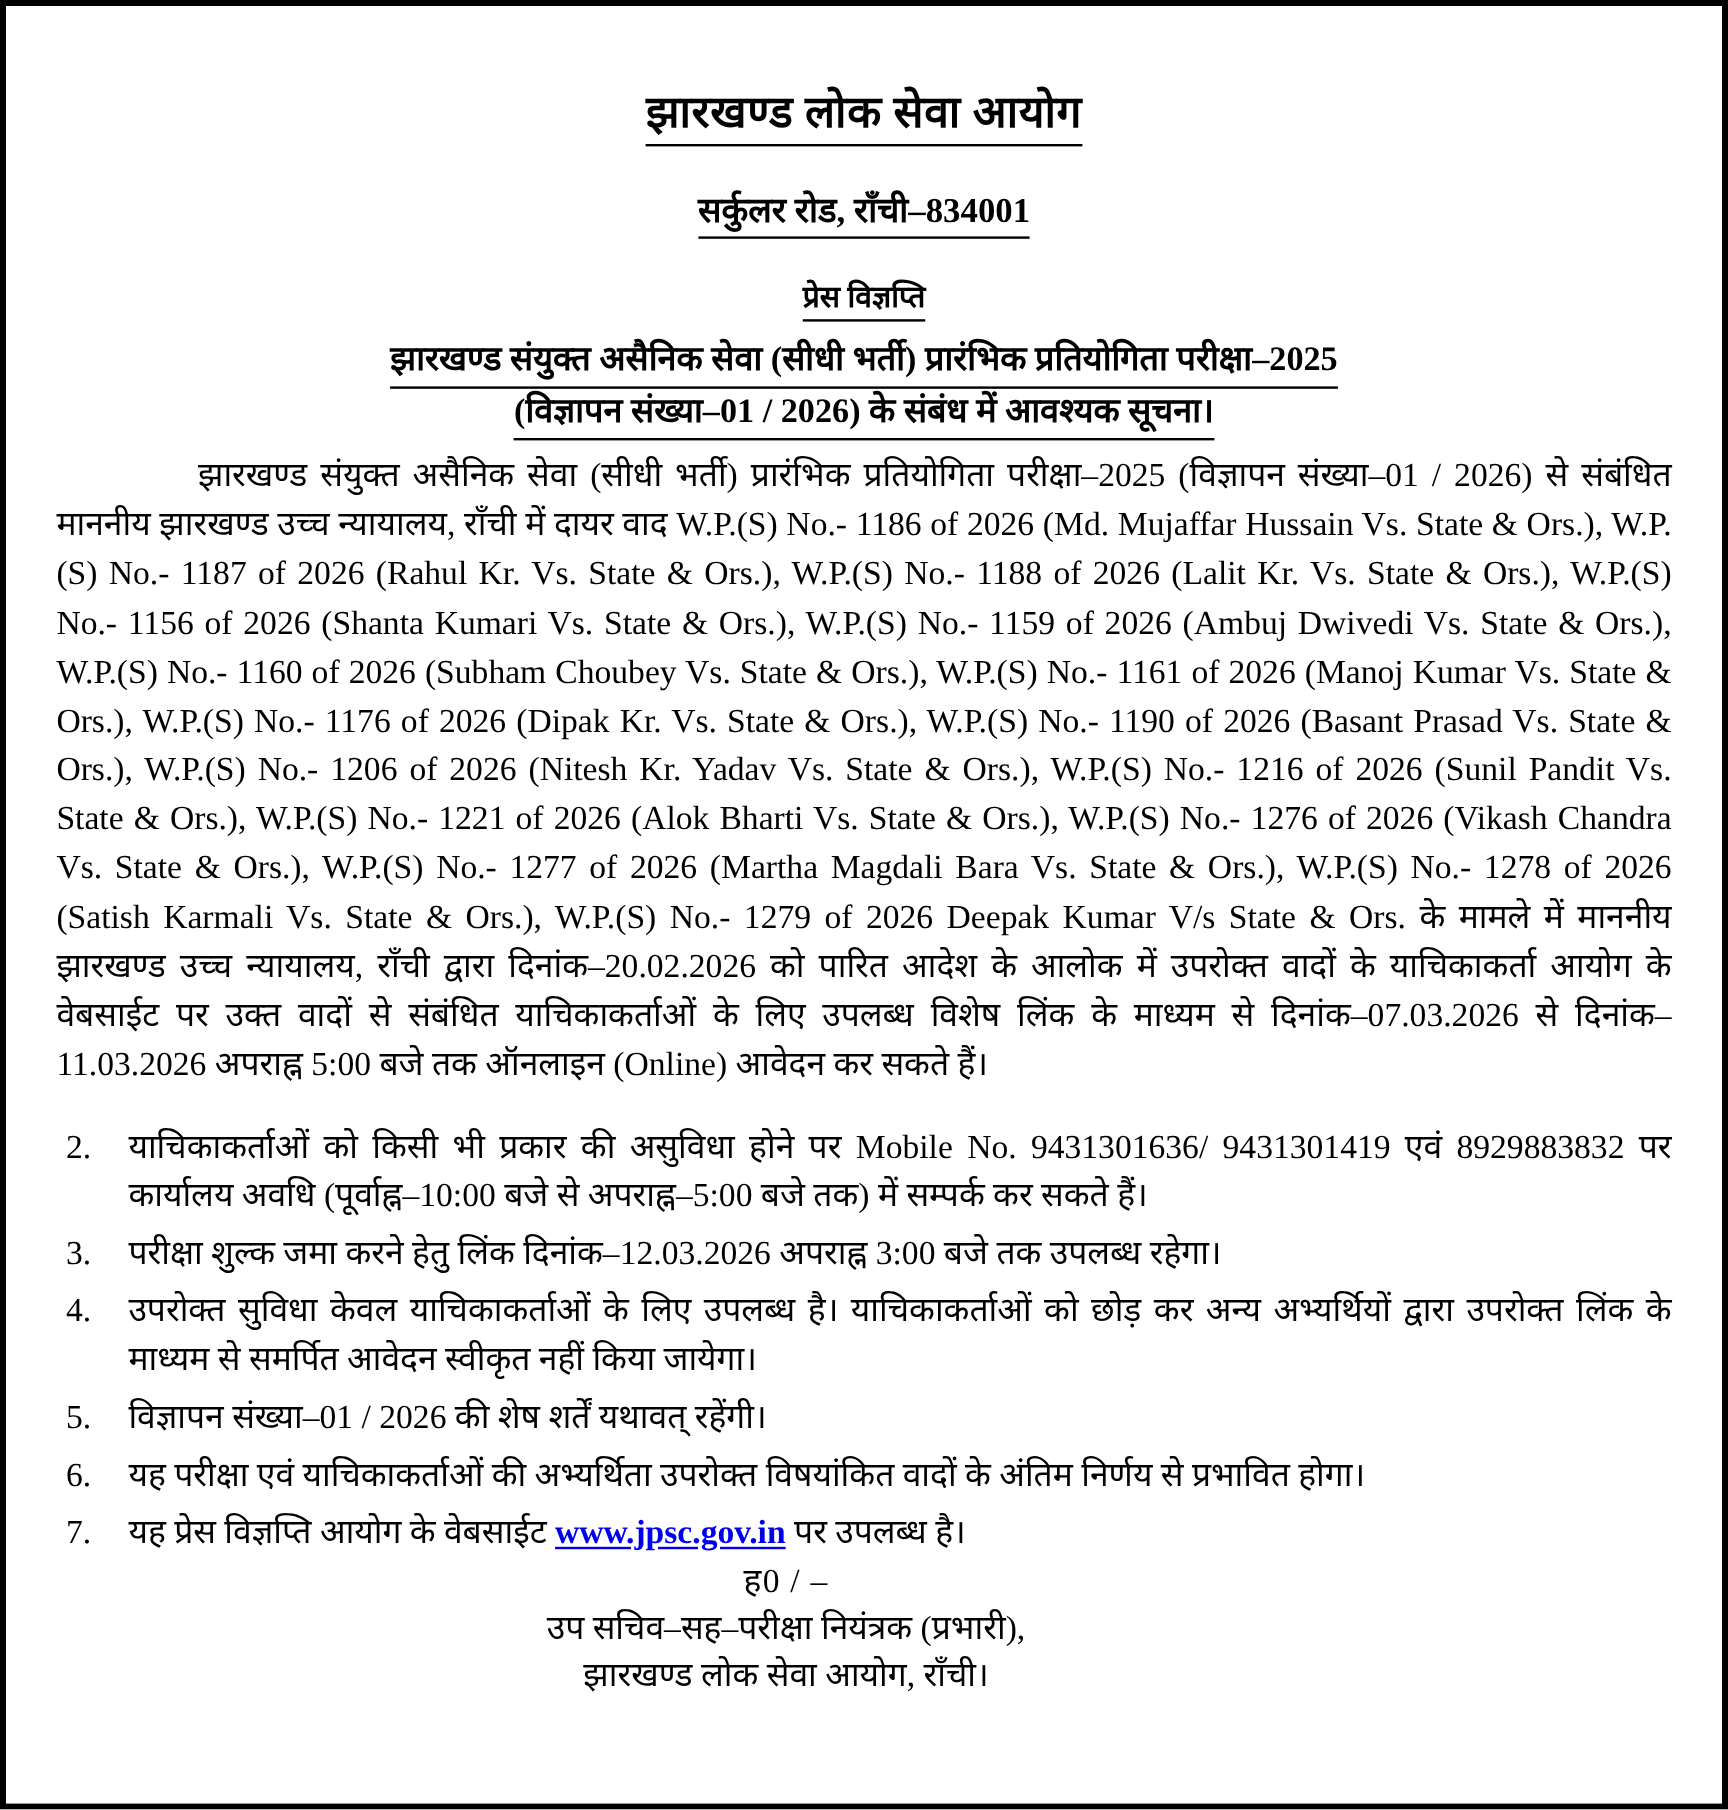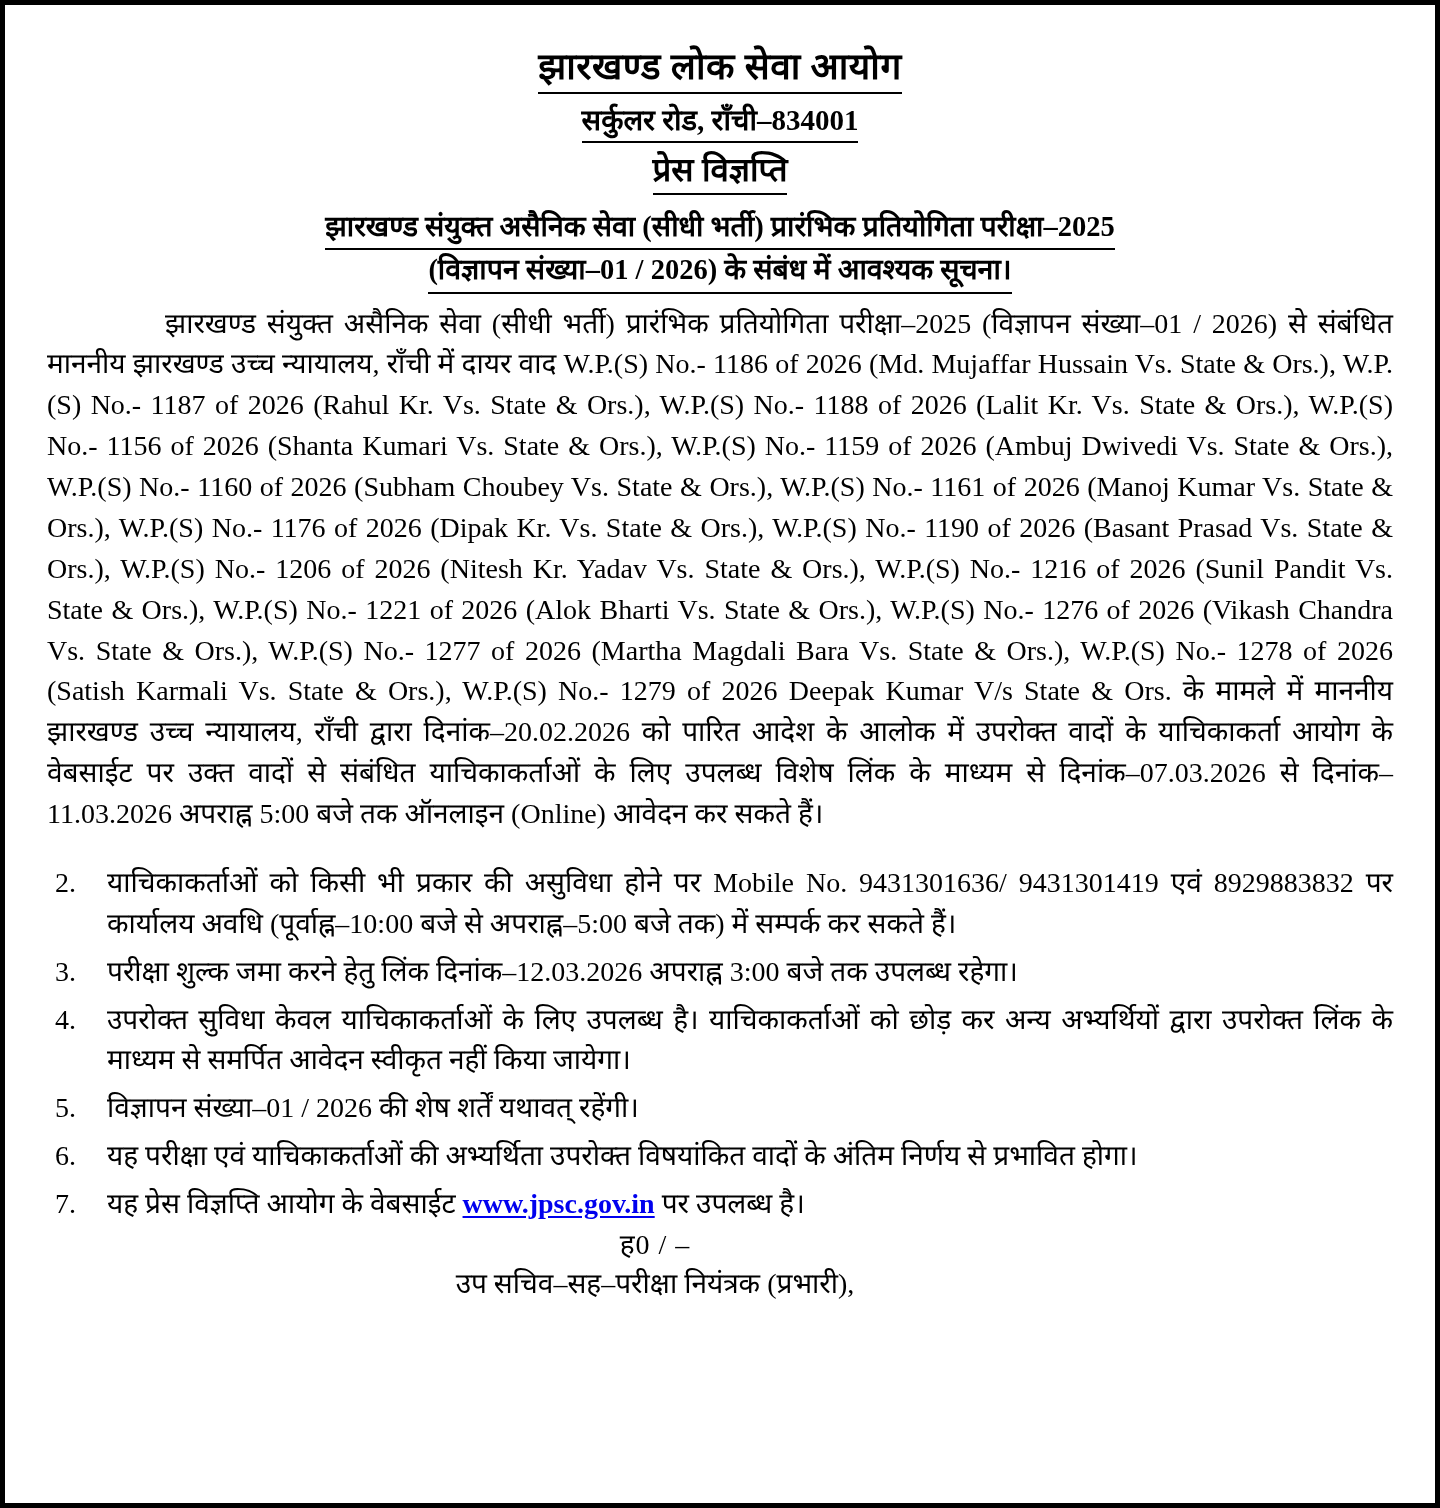--- a/index.html
+++ b/index.html
@@ -28,24 +28,25 @@
     font-weight: bold;
     line-height: 1.30;
   }
   .hdr-line {
     display: block;
   }
   .hdr-line > span {
     display: inline-block;
     border-bottom: 2px solid #000;
     padding-bottom: 1px;
+    margin-top: 28px;
   }
   .org-name  { font-size: 37px; letter-spacing: 0.5px; }
   .org-addr  { font-size: 29px; margin-top: 8px; }
-  .doc-type  { font-size: 33px; margin-top: 6px; }
+  .doc-type  { font-size: 25px; margin-top: 6px; }
 
   .subject {
     text-align: center;
     font-weight: bold;
     font-size: 28.5px;
     line-height: 1.42;
     margin-top: 12px;
   }
   .subject .sub-row { display: block; }
   .subject .sub-row > span {
@@ -143,15 +144,16 @@
     </li>
     <li>
       <span class="num">7.</span>
       <span class="txt"><span>यह प्रेस विज्ञप्ति आयोग के वेबसाईट </span><a class="link-url" href="#">www.jpsc.gov.in</a><span> पर उपलब्ध है।</span></span>
     </li>
   </ol>
 
   <div class="signature">
     <span class="sig-mark">ह0 / –</span>
     <span class="sig-role">उप सचिव–सह–परीक्षा नियंत्रक (प्रभारी),</span>
+    <span class="sig-org">झारखण्ड लोक सेवा आयोग, राँची।</span>
   </div>
 
 </div>
 
 </body></html>

